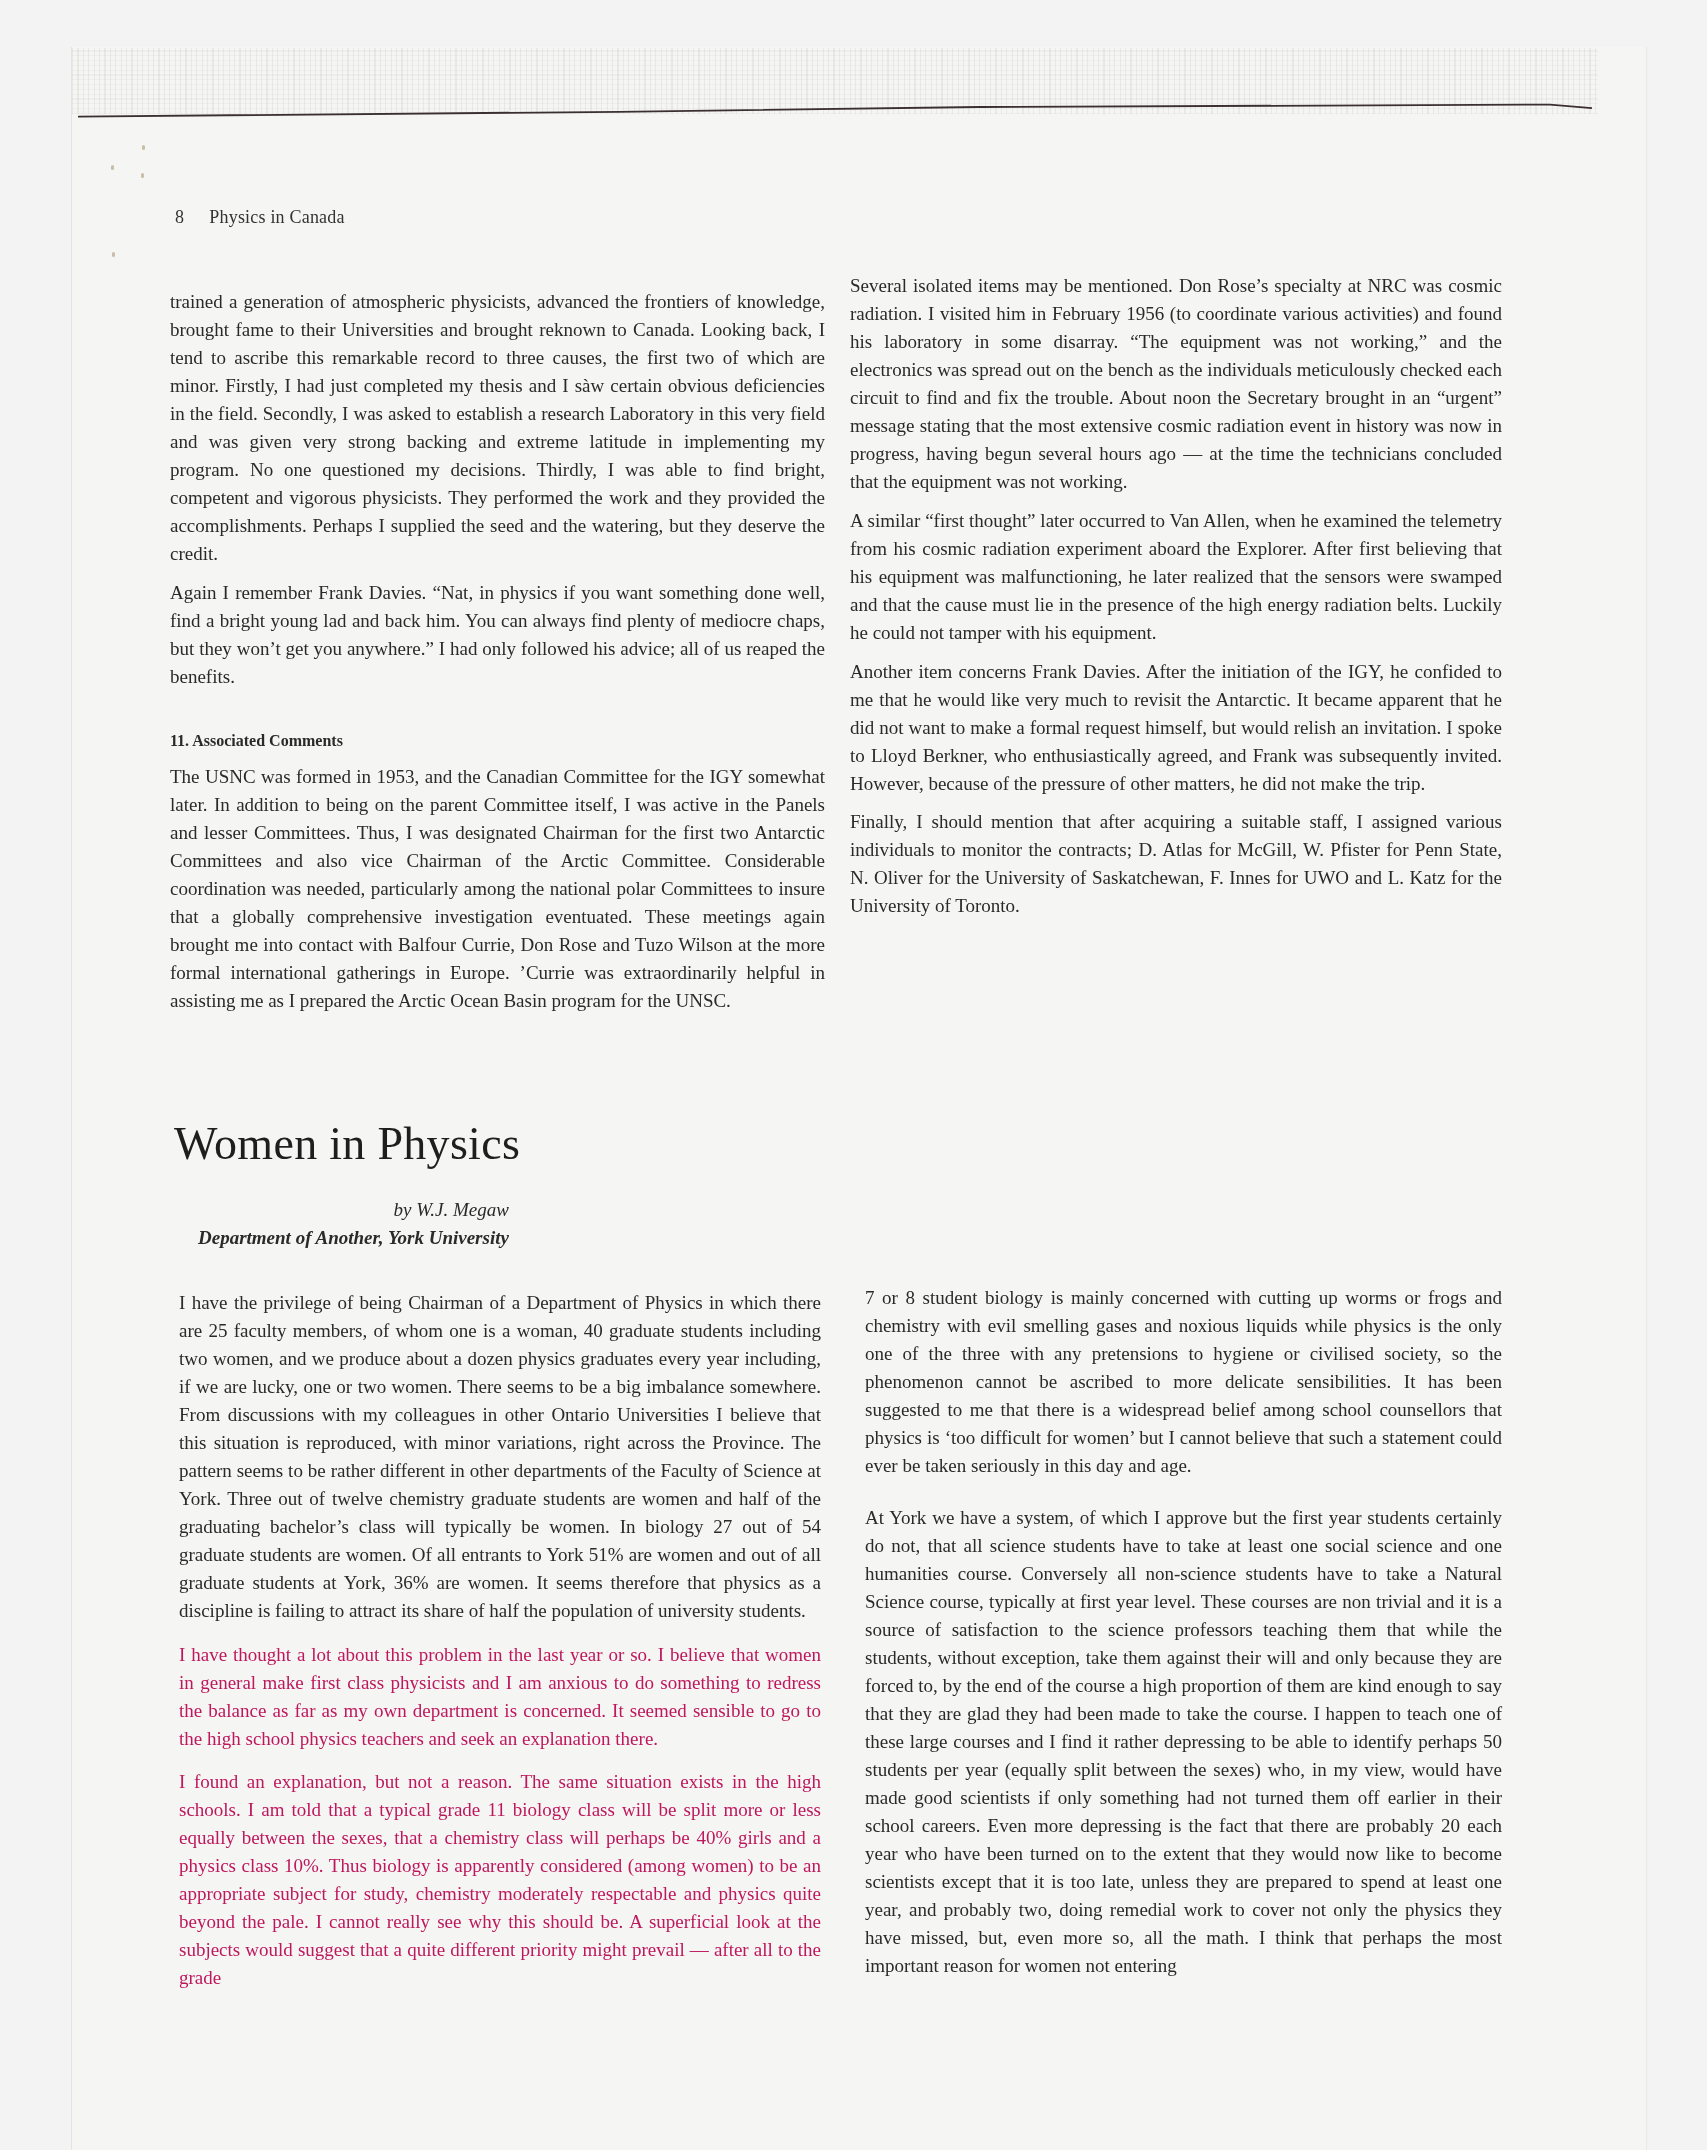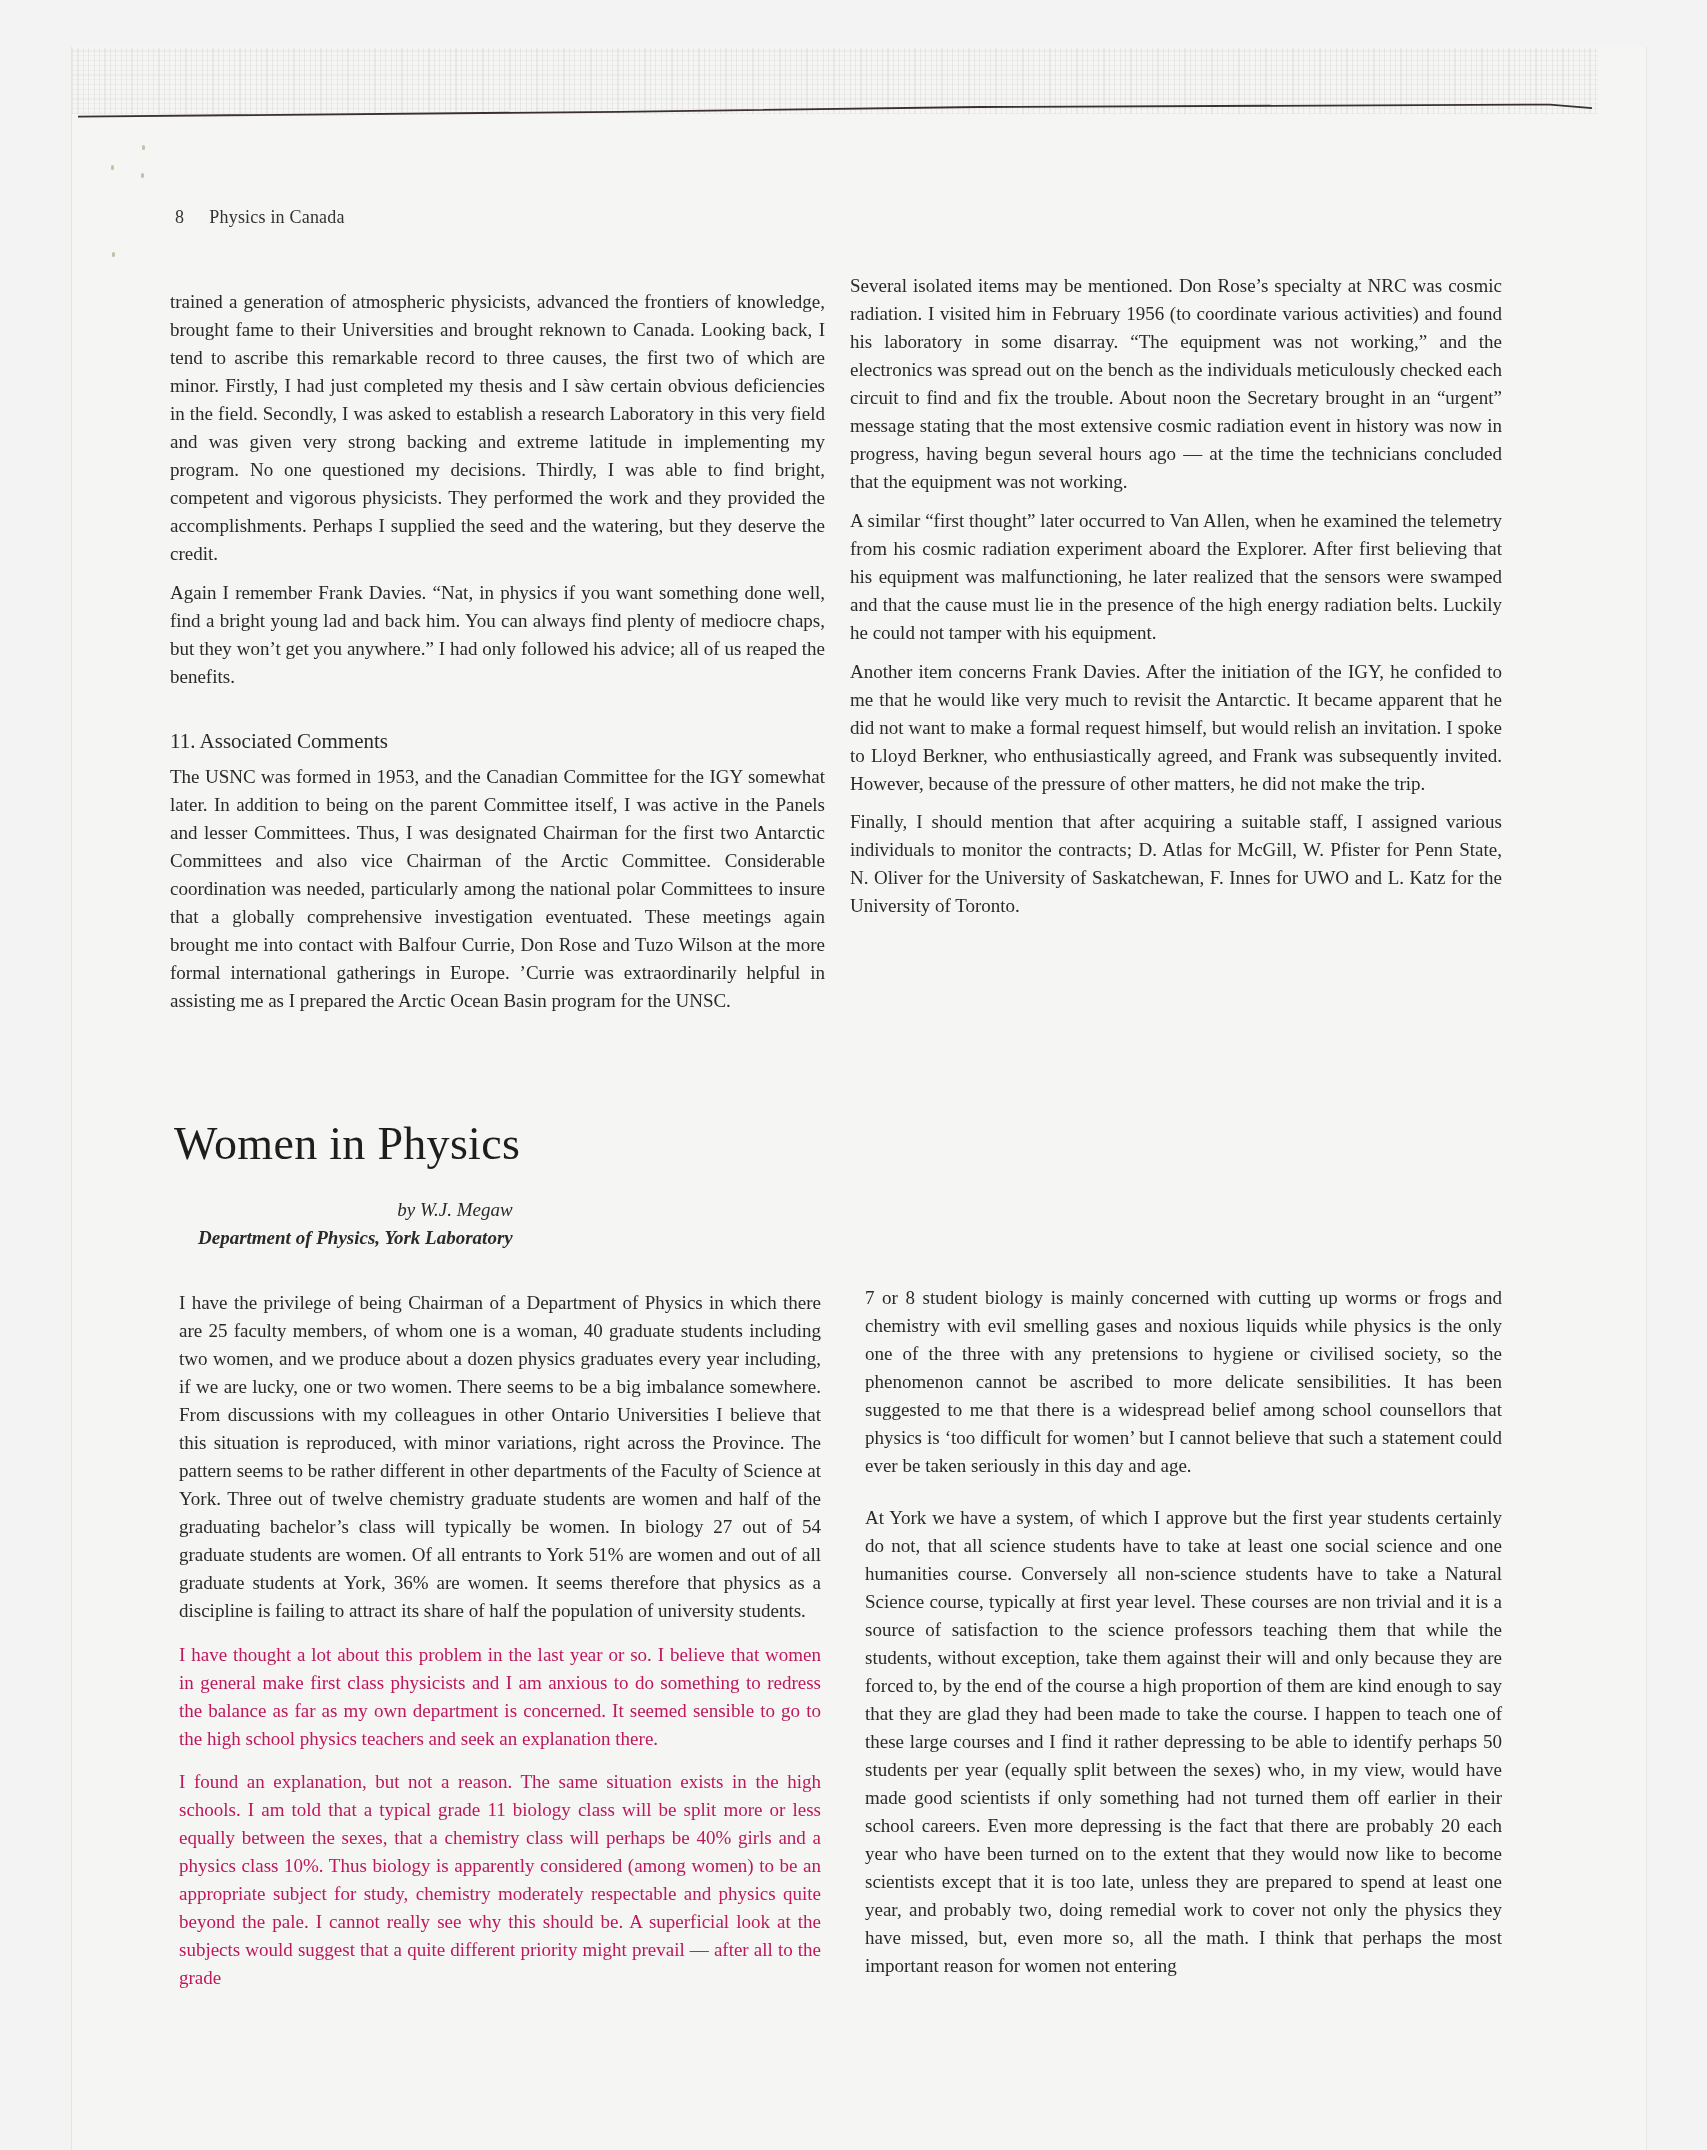--- a/index.html
+++ b/index.html
@@ -20,21 +20,21 @@
     position:absolute; left:78px; top:101px; width:1514px; height:18px;
   }
   .running-head {
     position:absolute; left:175px; top:207px; font-size:18px; color:#333; letter-spacing:0.2px;
   }
   .running-head .pg { margin-right:20.4px; }
   .col { position:absolute; font-size:19px; line-height:28px; text-align:justify; color:#2a2a2a;margin-top:28px; }
   .col p { margin:0 0 10.8px 0; }
   .col-l1 { left:170px; top:260px; width:655px; }
   .col-r1 { left:850px; top:244px; width:652px; }
-  .section-h { font-weight:normal; font-size:21px; margin:36px 0 8.4px 0; color:#2a2a2a; }
+  .section-h { font-weight:bold; font-size:16px; margin:36px 0 8.4px 0; color:#2a2a2a; }
   .title {
     position:absolute; left:174px; top:1117px; font-size:46px; font-weight:normal; color:#1e1e1e; letter-spacing:0.3px;
   }
   .byline { position:absolute; left:174px; top:1196px; font-size:19px; font-style:italic; line-height:28px; color:#2a2a2a;text-align:right; }
   .byline .dept { padding-left:24px; font-weight:bold; }
   .col-l2 { left:179px; top:1261px; width:642px; }
   .col-r2 { left:865px; top:1256px; width:637px; }
   .col-l2 p { margin-bottom:15.6px; }
   .col-r2 p { margin-bottom:24px; }
   .faded { color:#be185d; }
@@ -68,21 +68,21 @@
 <div class="col col-r1">
   <p>Several isolated items may be mentioned. Don Rose’s specialty at NRC was cosmic radiation. I visited him in February 1956 (to coordinate various activities) and found his laboratory in some disarray. “The equipment was not working,” and the electronics was spread out on the bench as the individuals meticulously checked each circuit to find and fix the trouble. About noon the Secretary brought in an “urgent” message stating that the most extensive cosmic radiation event in history was now in progress, having begun several hours ago — at the time the technicians concluded that the equipment was not working.</p>
   <p>A similar “first thought” later occurred to Van Allen, when he examined the telemetry from his cosmic radiation experiment aboard the Explorer. After first believing that his equipment was malfunctioning, he later realized that the sensors were swamped and that the cause must lie in the presence of the high energy radiation belts. Luckily he could not tamper with his equipment.</p>
   <p>Another item concerns Frank Davies. After the initiation of the IGY, he confided to me that he would like very much to revisit the Antarctic. It became apparent that he did not want to make a formal request himself, but would relish an invitation. I spoke to Lloyd Berkner, who enthusiastically agreed, and Frank was subsequently invited. However, because of the pressure of other matters, he did not make the trip.</p>
   <p>Finally, I should mention that after acquiring a suitable staff, I assigned various individuals to monitor the contracts; D. Atlas for McGill, W. Pfister for Penn State, N. Oliver for the University of Saskatchewan, F. Innes for UWO and L. Katz for the University of Toronto.</p>
 </div>
 
 <div class="title">Women in Physics</div>
 <div class="byline">
   <div>by W.J. Megaw</div>
-  <div class="dept">Department of Physics, York Laboratory</div>
+  <div class="dept">Department of Another, York University</div>
 </div>
 
 <div class="col col-l2">
   <p>I have the privilege of being Chairman of a Department of Physics in which there are 25 faculty members, of whom one is a woman, 40 graduate students including two women, and we produce about a dozen physics graduates every year including, if we are lucky, one or two women. There seems to be a big imbalance somewhere. From discussions with my colleagues in other Ontario Universities I believe that this situation is reproduced, with minor variations, right across the Province. The pattern seems to be rather different in other departments of the Faculty of Science at York. Three out of twelve chemistry graduate students are women and half of the graduating bachelor’s class will typically be women. In biology 27 out of 54 graduate students are women. Of all entrants to York 51% are women and out of all graduate students at York, 36% are women. It seems therefore that physics as a discipline is failing to attract its share of half the population of university students.</p>
   <p class="faded">I have thought a lot about this problem in the last year or so. I believe that women in general make first class physicists and I am anxious to do something to redress the balance as far as my own department is concerned. It seemed sensible to go to the high school physics teachers and seek an explanation there.</p>
   <p class="faded">I found an explanation, but not a reason. The same situation exists in the high schools. I am told that a typical grade 11 biology class will be split more or less equally between the sexes, that a chemistry class will perhaps be 40% girls and a physics class 10%. Thus biology is apparently considered (among women) to be an appropriate subject for study, chemistry moderately respectable and physics quite beyond the pale. I cannot really see why this should be. A superficial look at the subjects would suggest that a quite different priority might prevail — after all to the grade</p>
 </div>
 
 <div class="col col-r2">
   <p>7 or 8 student biology is mainly concerned with cutting up worms or frogs and chemistry with evil smelling gases and noxious liquids while physics is the only one of the three with any pretensions to hygiene or civilised society, so the phenomenon cannot be ascribed to more delicate sensibilities. It has been suggested to me that there is a widespread belief among school counsellors that physics is ‘too difficult for women’ but I cannot believe that such a statement could ever be taken seriously in this day and age.</p>

